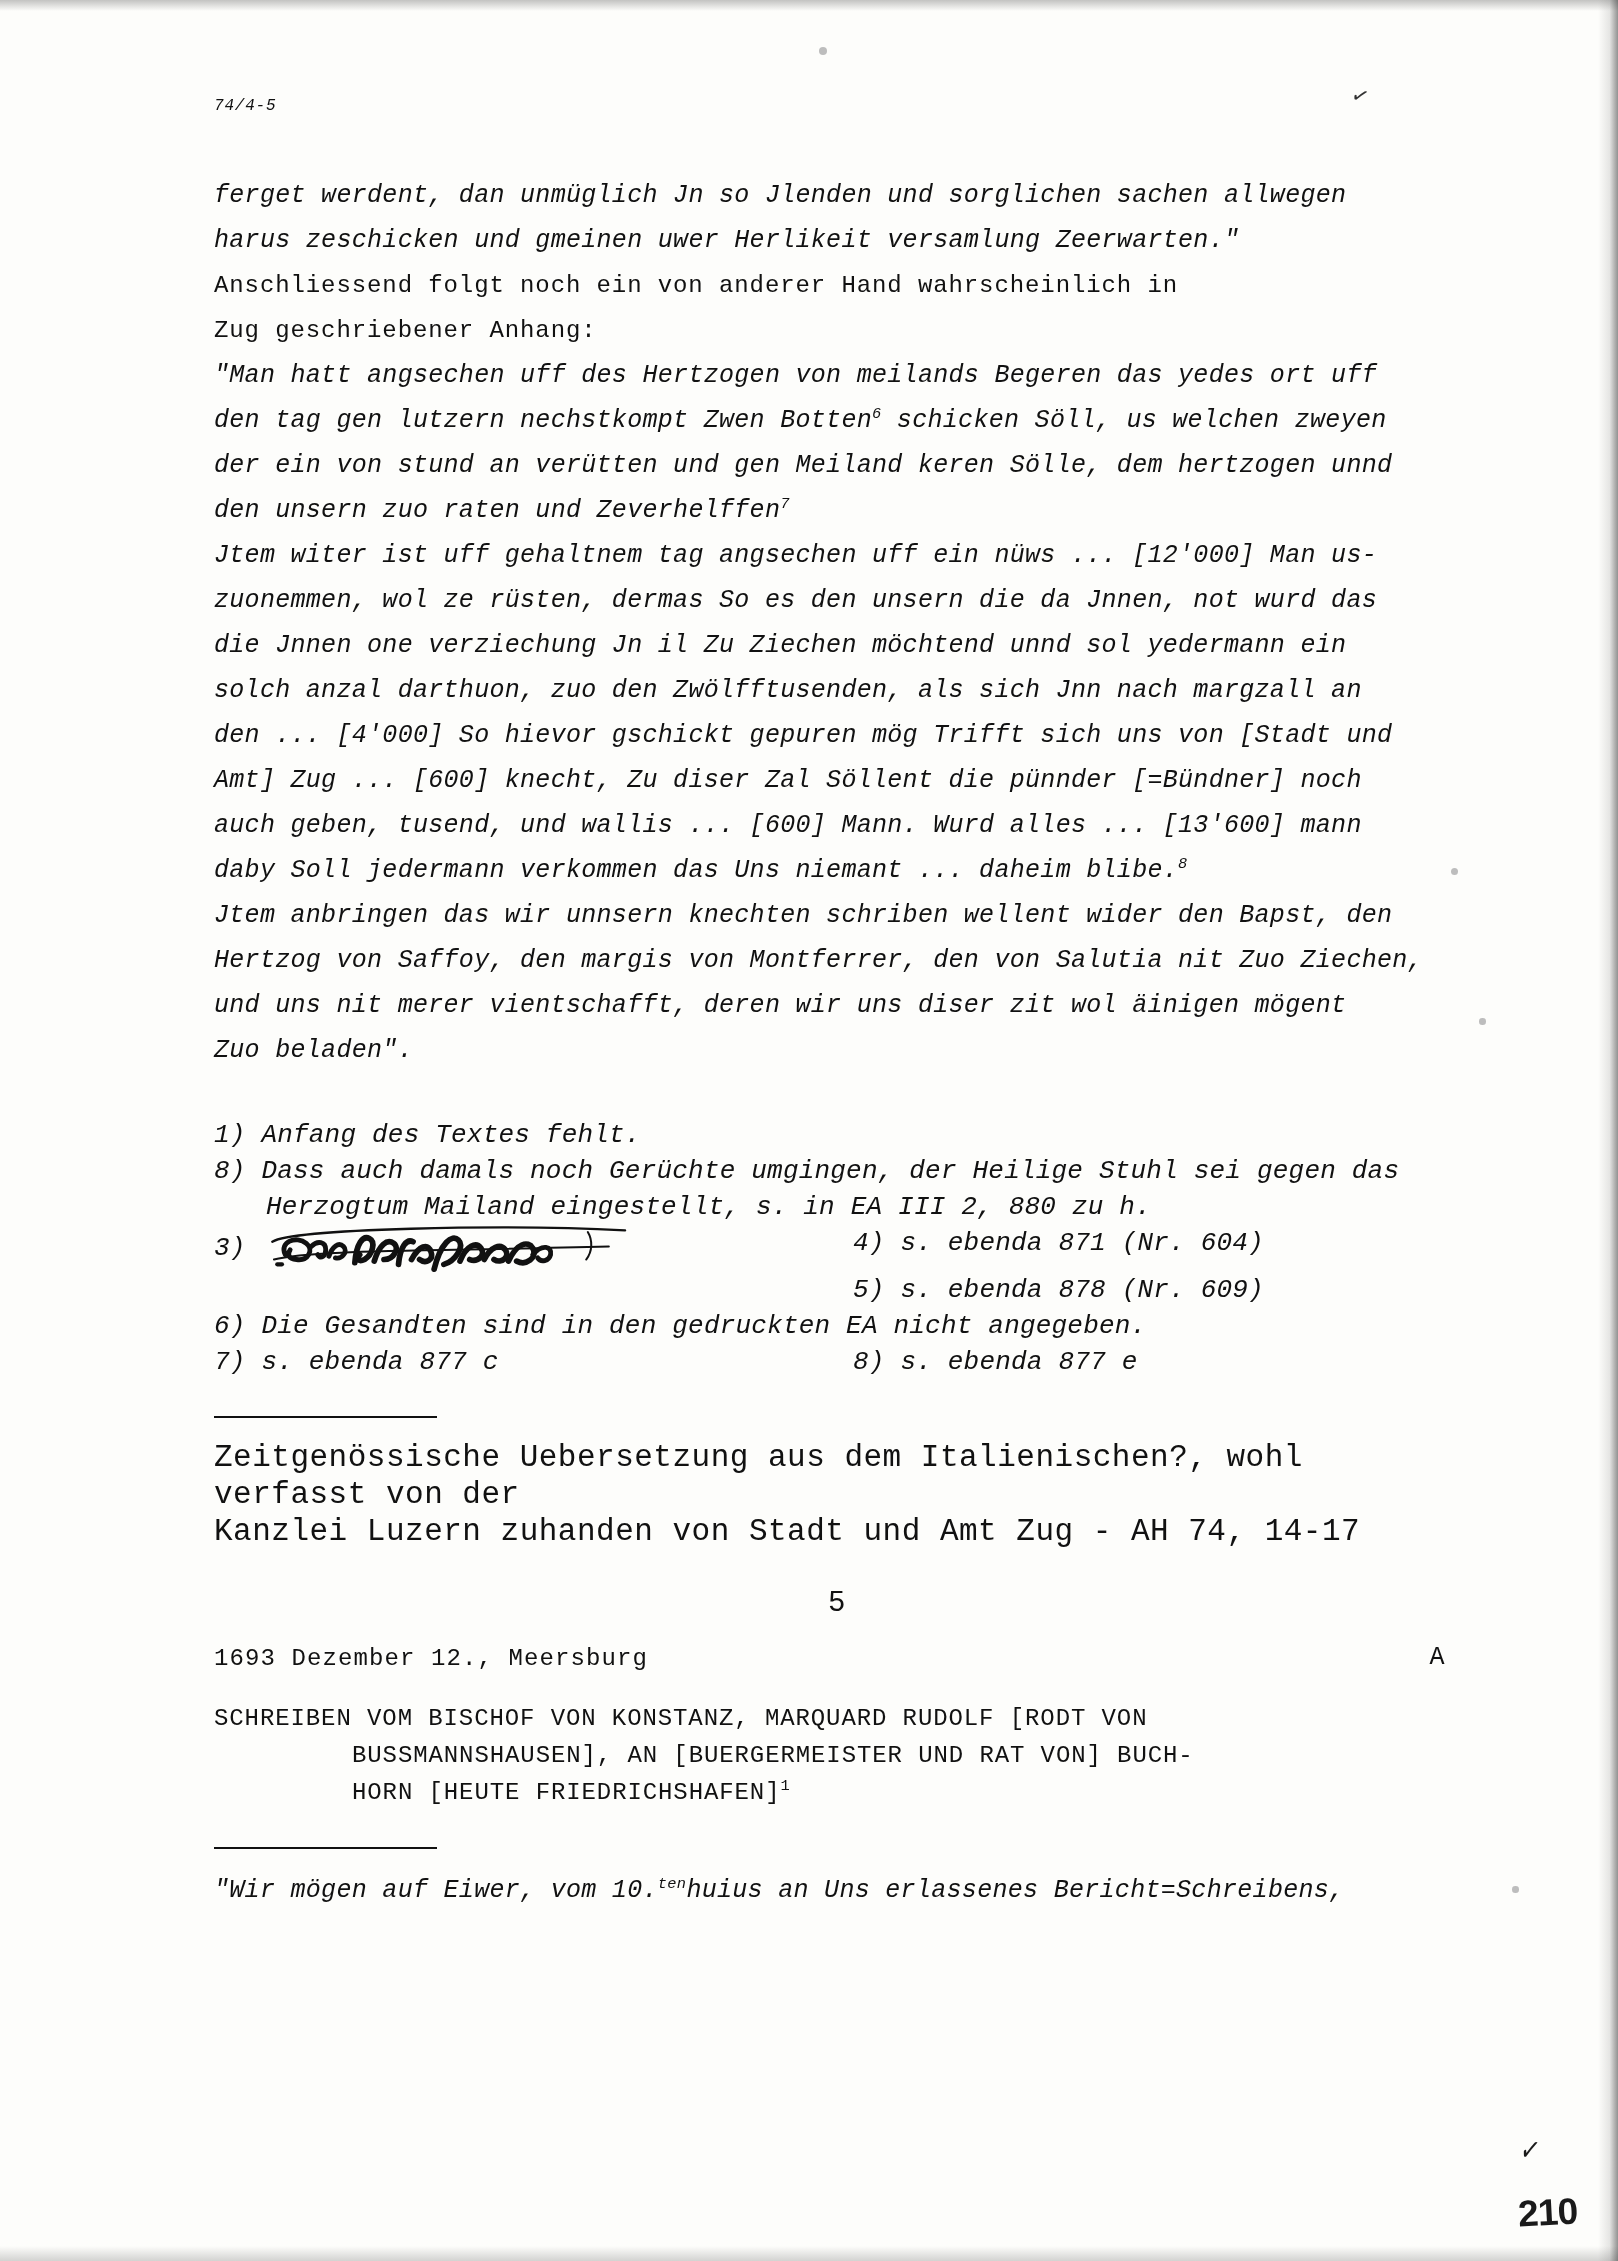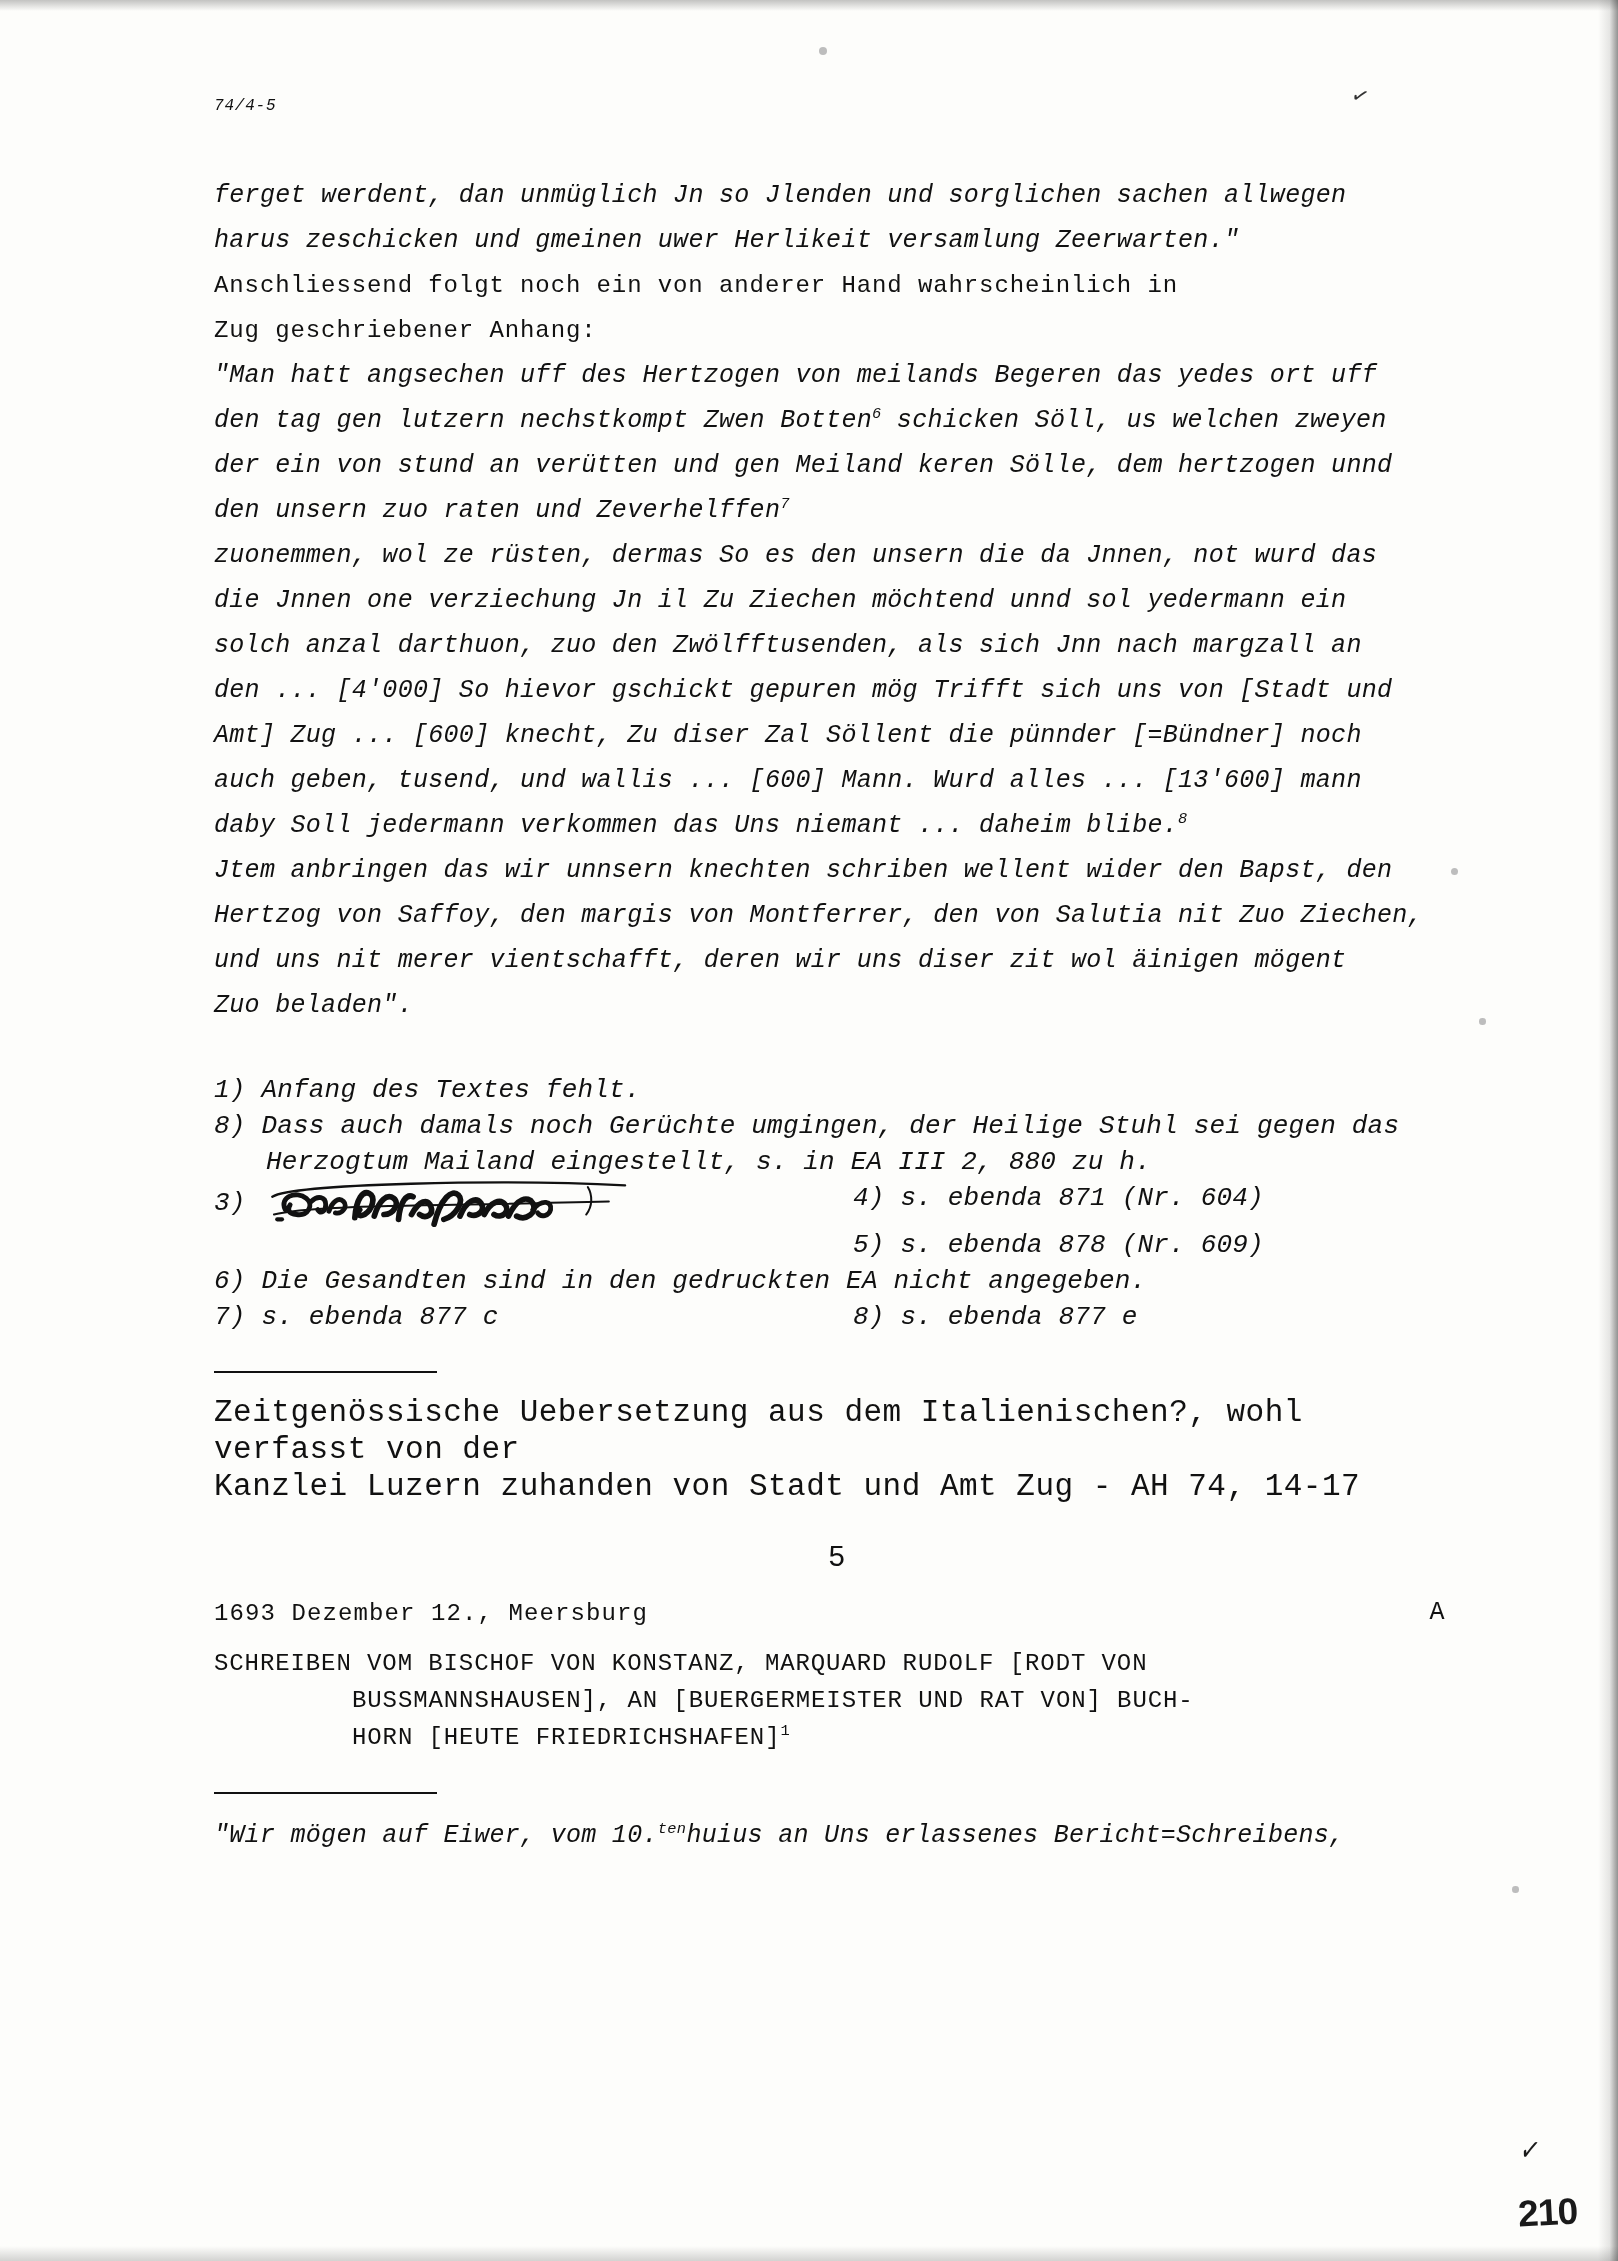--- a/index.html
+++ b/index.html
@@ -126,21 +126,21 @@
     align-items: flex-end;
     font-size: 24px;
     letter-spacing: 1.1px;
   }
   .headline-a { font-size: 25px; letter-spacing: 0.8px; padding-right: 14.6px; }
 
   .regest {
     font-size: 24px;
     line-height: 37px;
     letter-spacing: 0.9px;
-    margin-top: 18px;
+    margin-top: 28px;
   }
   .regest .ind { padding-left: 138px; display: block; }
 
   .tail {
     font-style: italic;
     font-size: 25px;
     line-height: 42px;
     letter-spacing: 0.3px;
     margin-top: 21px;
   }
@@ -208,20 +208,21 @@
       <div class="para">
         <span>den tag gen lutzern nechstkompt Zwen Botten</span><span class="sup">6</span><span> schicken Söll, us welchen zweyen</span>
       </div>
       <div class="para">der ein von stund an verütten und gen Meiland keren Sölle, dem hertzogen unnd</div>
       <div class="para">
         <span>den unsern zuo raten und Zeverhelffen</span><span class="sup">7</span>
       </div>
     </div>
 
     <div class="ital">
+      <div class="para">Jtem witer ist uff gehaltnem tag angsechen uff ein nüws ... [12'000] Man us-</div>
       <div class="para">zuonemmen, wol ze rüsten, dermas So es den unsern die da Jnnen, not wurd das</div>
       <div class="para">die Jnnen one verziechung Jn il Zu Ziechen möchtend unnd sol yedermann ein</div>
       <div class="para">solch anzal darthuon, zuo den Zwölfftusenden, als sich Jnn nach margzall an</div>
       <div class="para">den ... [4'000] So hievor gschickt gepuren mög Trifft sich uns von [Stadt und</div>
       <div class="para">Amt] Zug ... [600] knecht, Zu diser Zal Söllent die pünnder [=Bündner] noch</div>
       <div class="para">auch geben, tusend, und wallis ... [600] Mann. Wurd alles ... [13'600] mann</div>
       <div class="para">
         <span>daby Soll jedermann verkommen das Uns niemant ... daheim blibe.</span><span class="sup">8</span>
       </div>
     </div>

